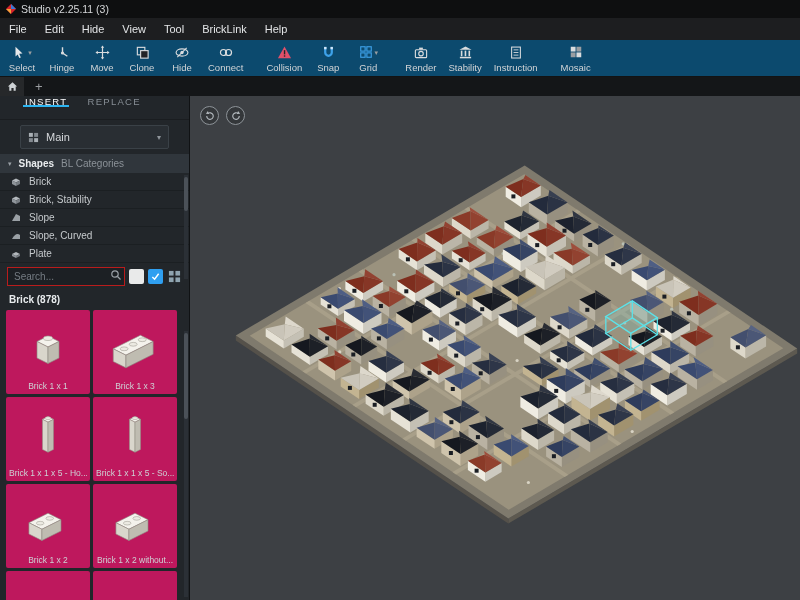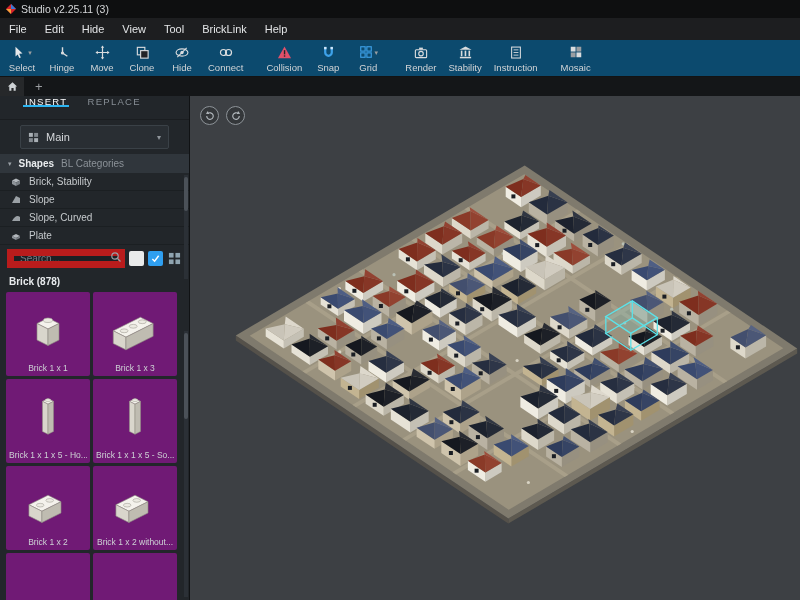--- a/index.html
+++ b/index.html
@@ -26,29 +26,29 @@
 .mode-tab.active::after{content:"";position:absolute;left:7px;right:7px;bottom:0;height:2px;background:#2cb5f2}
 .model-select{margin:5px 20px;height:24px;background:#292e33;border:1px solid #3a4147;border-radius:2px;display:flex;align-items:center;gap:7px;padding:0 7px;color:#d5d8db;font-size:11px;flex:none}
 .model-caret{margin-left:auto;color:#8f959b;font-size:8px}
 .cat-header{height:19px;background:#30363c;display:flex;align-items:center;gap:7px;padding:0 8px;font-size:10px;flex:none}
 .cat-chev{color:#9aa0a6;font-size:7px}
 .cat-tab-active{color:#e9ecee;font-weight:700}
 .cat-tab{color:#8b9298}
 .cat-row{height:18px;display:flex;align-items:center;gap:7px;padding:0 10px;font-size:10px;color:#c6cacd;border-bottom:1px solid rgba(0,0,0,.18);flex:none}
 .search-row{height:26px;display:flex;align-items:center;gap:4px;padding:0 7px;flex:none}
 .search-wrap{position:relative;flex:1}
-.search-input{width:100%;height:19px;background:#1c2024;border:7px solid #b91c1c;color:#c6cacd;font-size:10px;padding:0 18px 0 6px;outline:none}
+.search-input{width:100%;height:19px;background:#1c2024;border:1px solid #b91c1c;color:#c6cacd;font-size:10px;padding:0 18px 0 6px;outline:none}
 .search-input::placeholder{color:#757c83}
 .search-ico{position:absolute;right:3px;top:3px}
 .sq-btn{width:15px;height:15px;border-radius:2px;display:flex;align-items:center;justify-content:center}
 .sq-white{background:#e9eaea}
 .sq-blue{background:#2f9ff0}
 .parts-header{height:20px;display:flex;align-items:center;padding:0 9px;font-size:10px;font-weight:700;color:#e8ebed;flex:none}
 .parts{flex:1 1 auto;overflow:hidden;display:grid;grid-template-columns:84px 84px;grid-auto-rows:84px;gap:3px;padding:1px 0 0 6px;align-content:start}
-.part-tile{background:#701a75;border-radius:2px;display:flex;flex-direction:column;align-items:center;padding:3px 2px 3px}
+.part-tile{background:#be185d;border-radius:2px;display:flex;flex-direction:column;align-items:center;padding:3px 2px 3px}
 .part-img{flex:1;display:flex;align-items:center;justify-content:center}
 .part-name{font-size:8.5px;color:#ced2d5;max-width:78px;white-space:nowrap;overflow:hidden}
 .scrollbar{position:absolute;width:4px;background:#2b3036;right:1px;z-index:3}
 .scroll-thumb{position:absolute;width:4px;background:#4b5158;right:1px;border-radius:2px;z-index:4}
 .viewport{flex:1;position:relative;background:#3d4044;overflow:hidden}
 .vp-btns{position:absolute;top:10px;left:10px;display:flex;gap:7px;z-index:2}
 .vp-btn{width:19px;height:19px;border-radius:50%;border:1px solid #8d9398;display:flex;align-items:center;justify-content:center;background:rgba(40,43,46,.4)}
 .city{position:absolute;left:0;top:0}
 .hiddendefs{position:absolute;width:0;height:0;overflow:hidden}
 </style>
@@ -310,20 +310,26 @@
         </span>
       <span>Main</span>
       <span class="model-caret">▾</span>
     </div>
     <div class="cat-header">
       <span class="cat-chev">▾</span>
       <span class="cat-tab-active">Shapes</span>
       <span class="cat-tab">BL Categories</span>
     </div>
     <div>
+      <div class="cat-row">
+          <svg width="12" height="10" viewBox="0 0 12 10">
+            <use href="#sym-minibrick"></use>
+          </svg>
+          <span>Brick</span>
+        </div>
       <div class="cat-row">
           <svg width="12" height="10" viewBox="0 0 12 10">
             <use href="#sym-minibrick"></use>
           </svg>
           <span>Brick, Stability</span>
         </div>
       <div class="cat-row">
           <svg width="12" height="10" viewBox="0 0 12 10">
             <polygon points="2,8 10,8 10,3 6,1" fill="#9aa0a5"></polygon>
           </svg>

